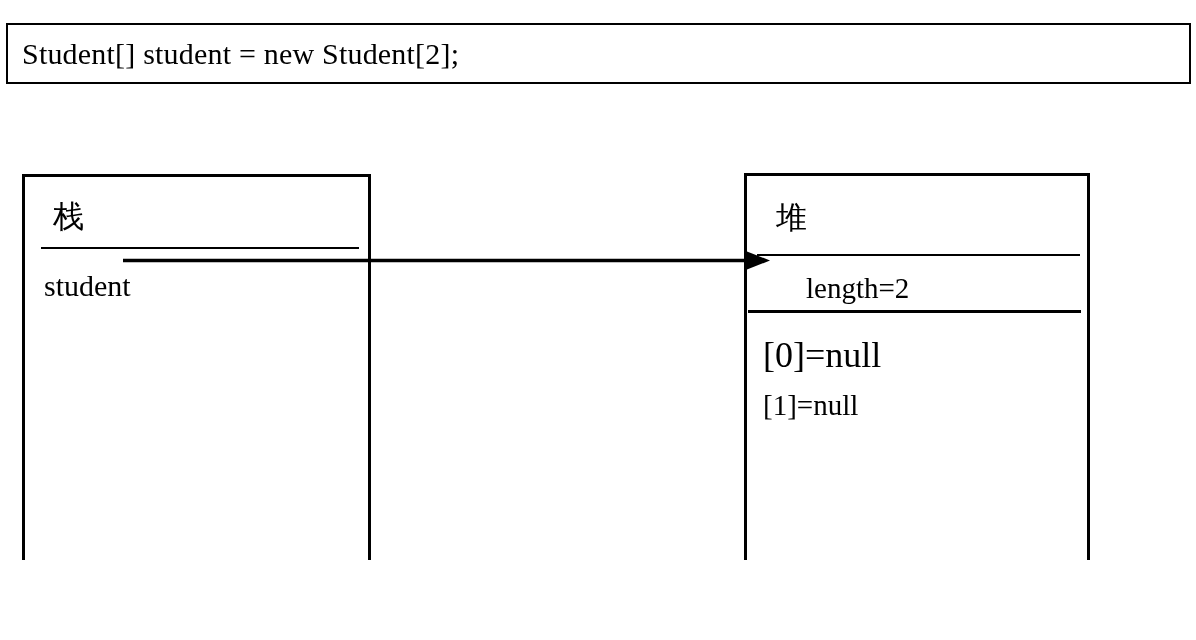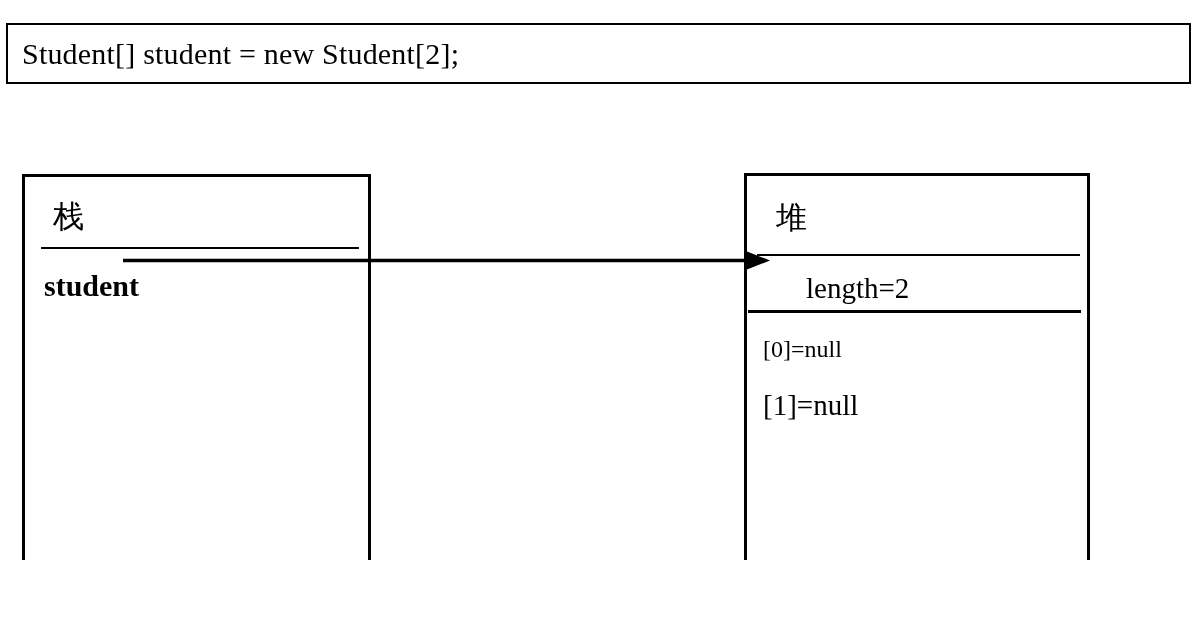--- a/index.html
+++ b/index.html
@@ -46,21 +46,20 @@
     position: absolute;
     left: 16px; top: 70px;
     width: 318px; height: 2px;
     background: #000000;
   }
   .stack-var {
     position: absolute;
     left: 19px; top: 94px;
     font-size: 30px;
     line-height: 1;
-    font-weight: bold;
   }
   
   .heap-box {
     position: absolute;
     left: 744px; top: 173px;
     width: 346px; height: 453px;
     border: 3px solid #000000;
     background: #ffffff;
   }
   .heap-title {
@@ -84,21 +83,21 @@
   }
   .heap-underline-2 {
     position: absolute;
     left: 1px; top: 134px;
     width: 333px; height: 2.5px;
     background: #000000;
   }
   .heap-elem-0 {
     position: absolute;
     left: 16px; top: 161px;
-    font-size: 24px;
+    font-size: 36px;
     line-height: 1;
   }
   .heap-elem-1 {
     position: absolute;
     left: 16px; top: 215px;
     font-size: 29px;
     line-height: 1;
   }
   
   .arrow-svg {

